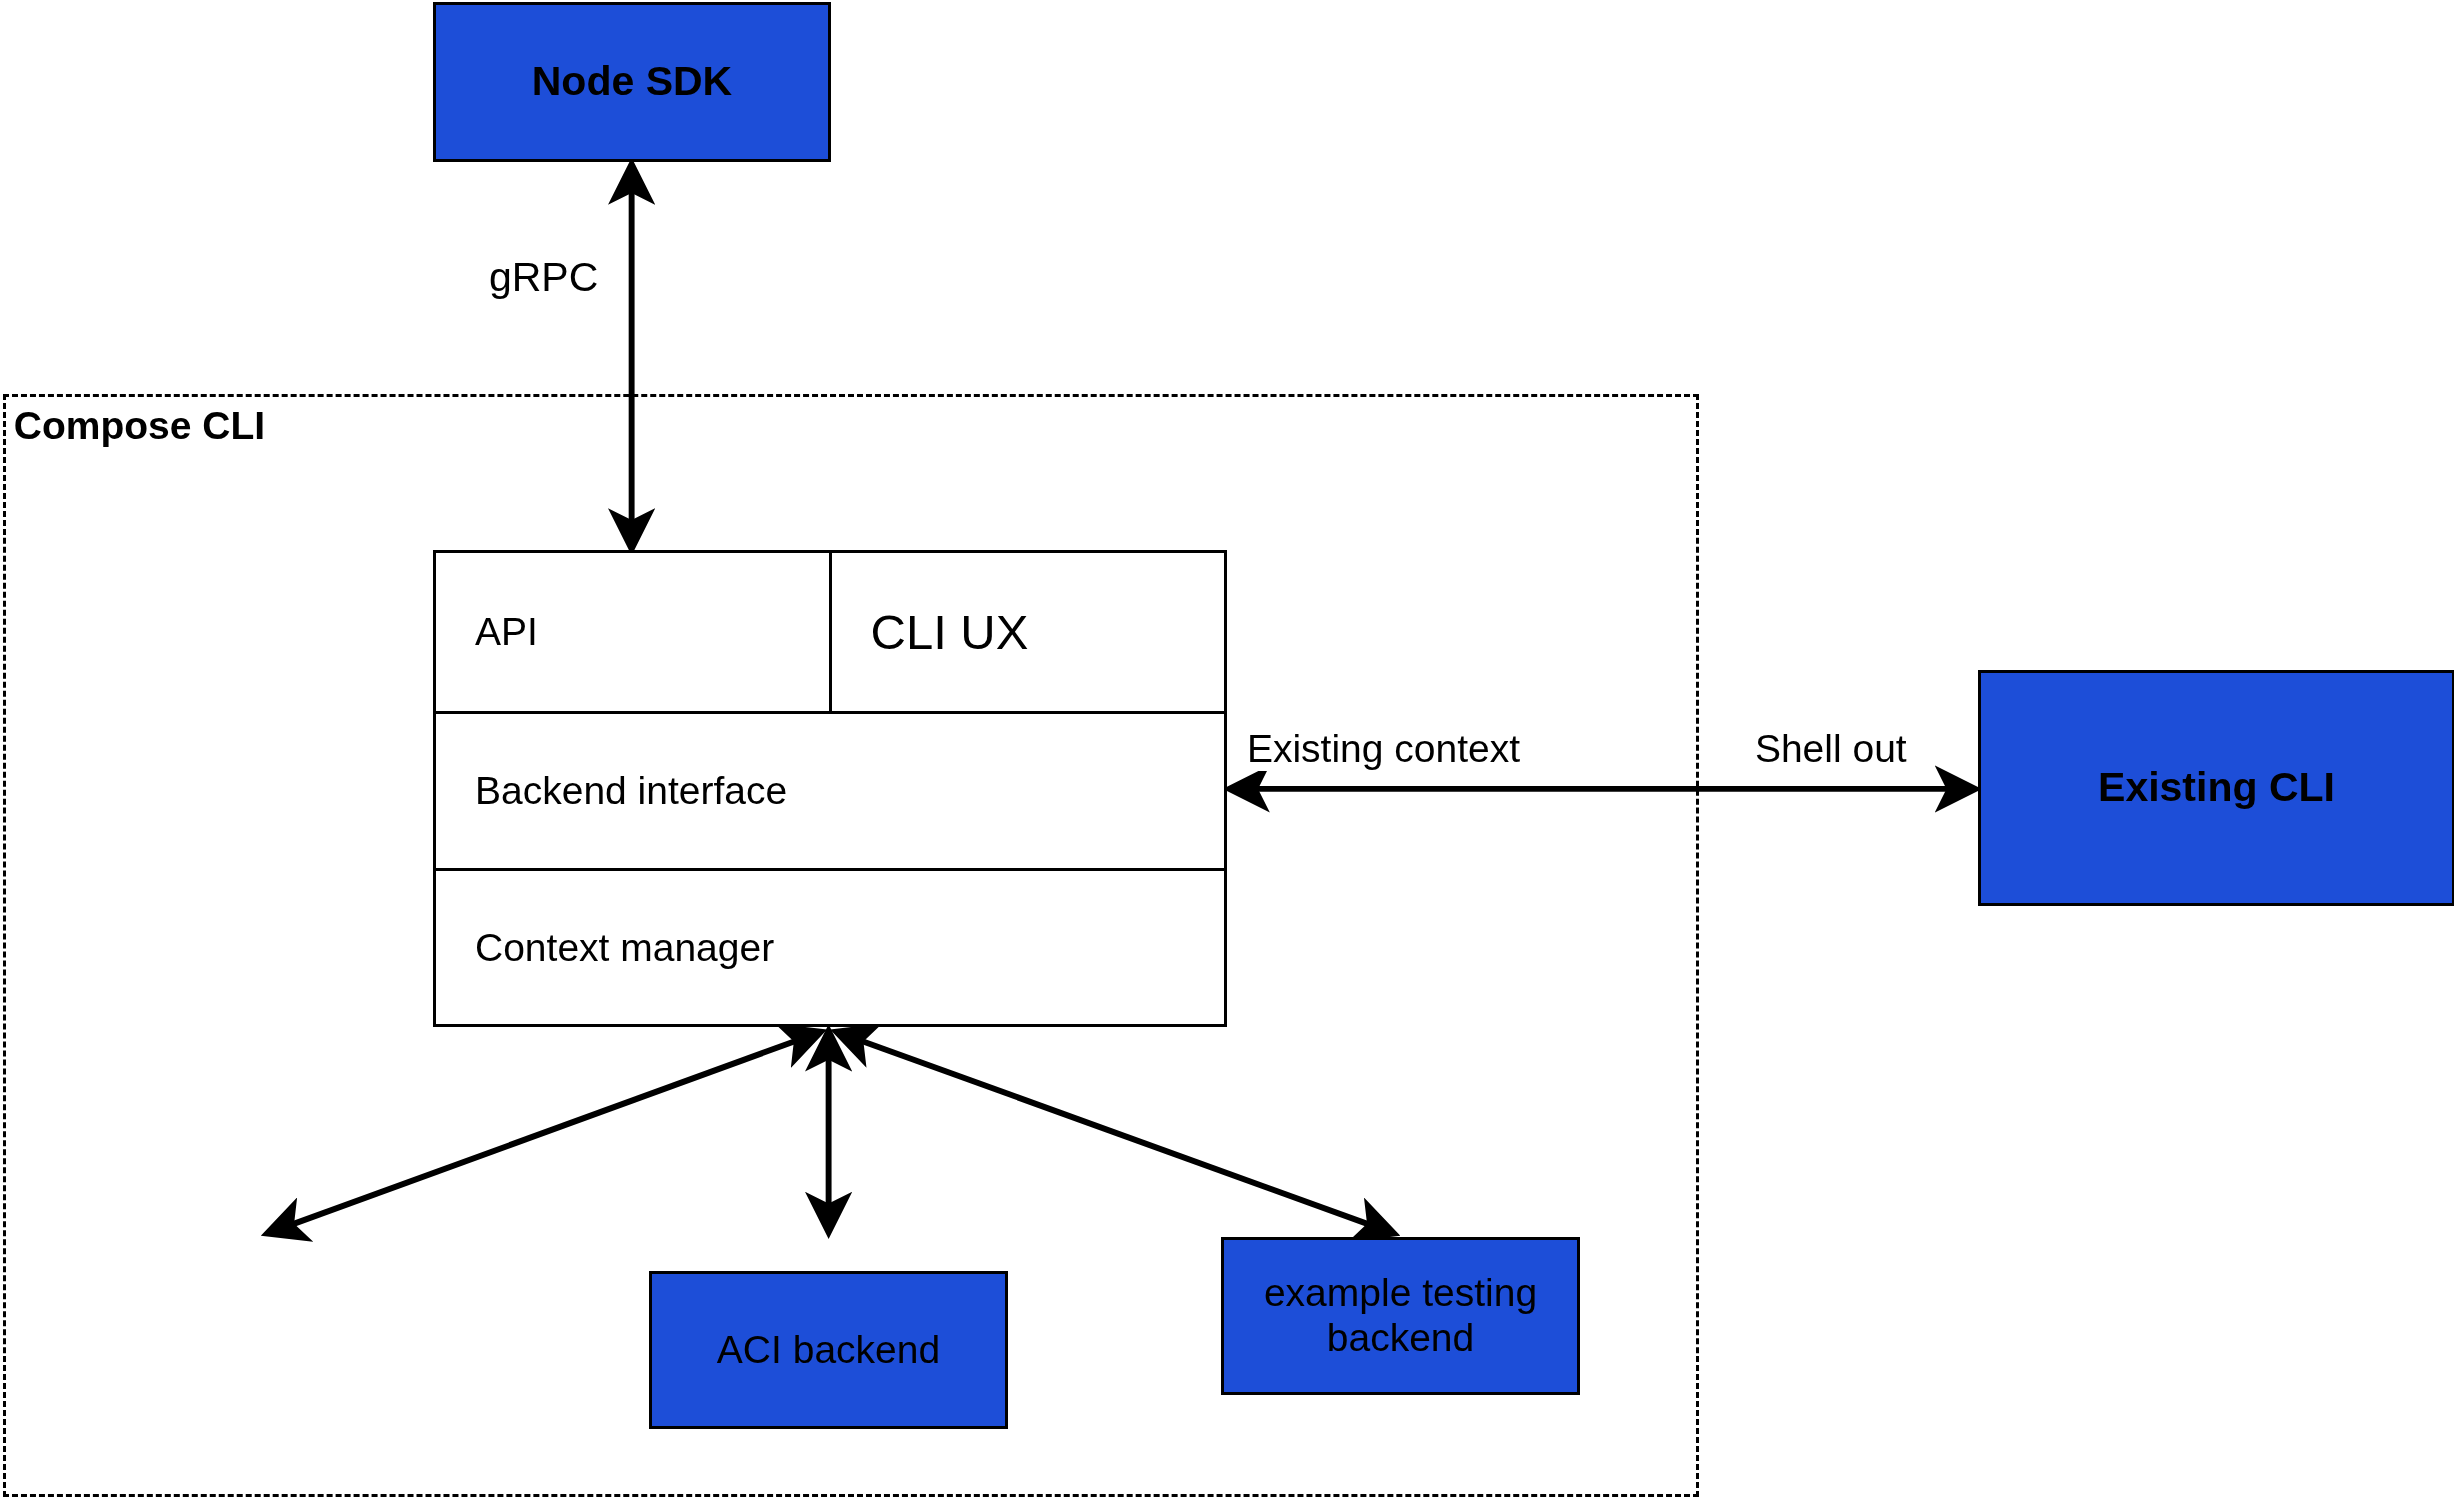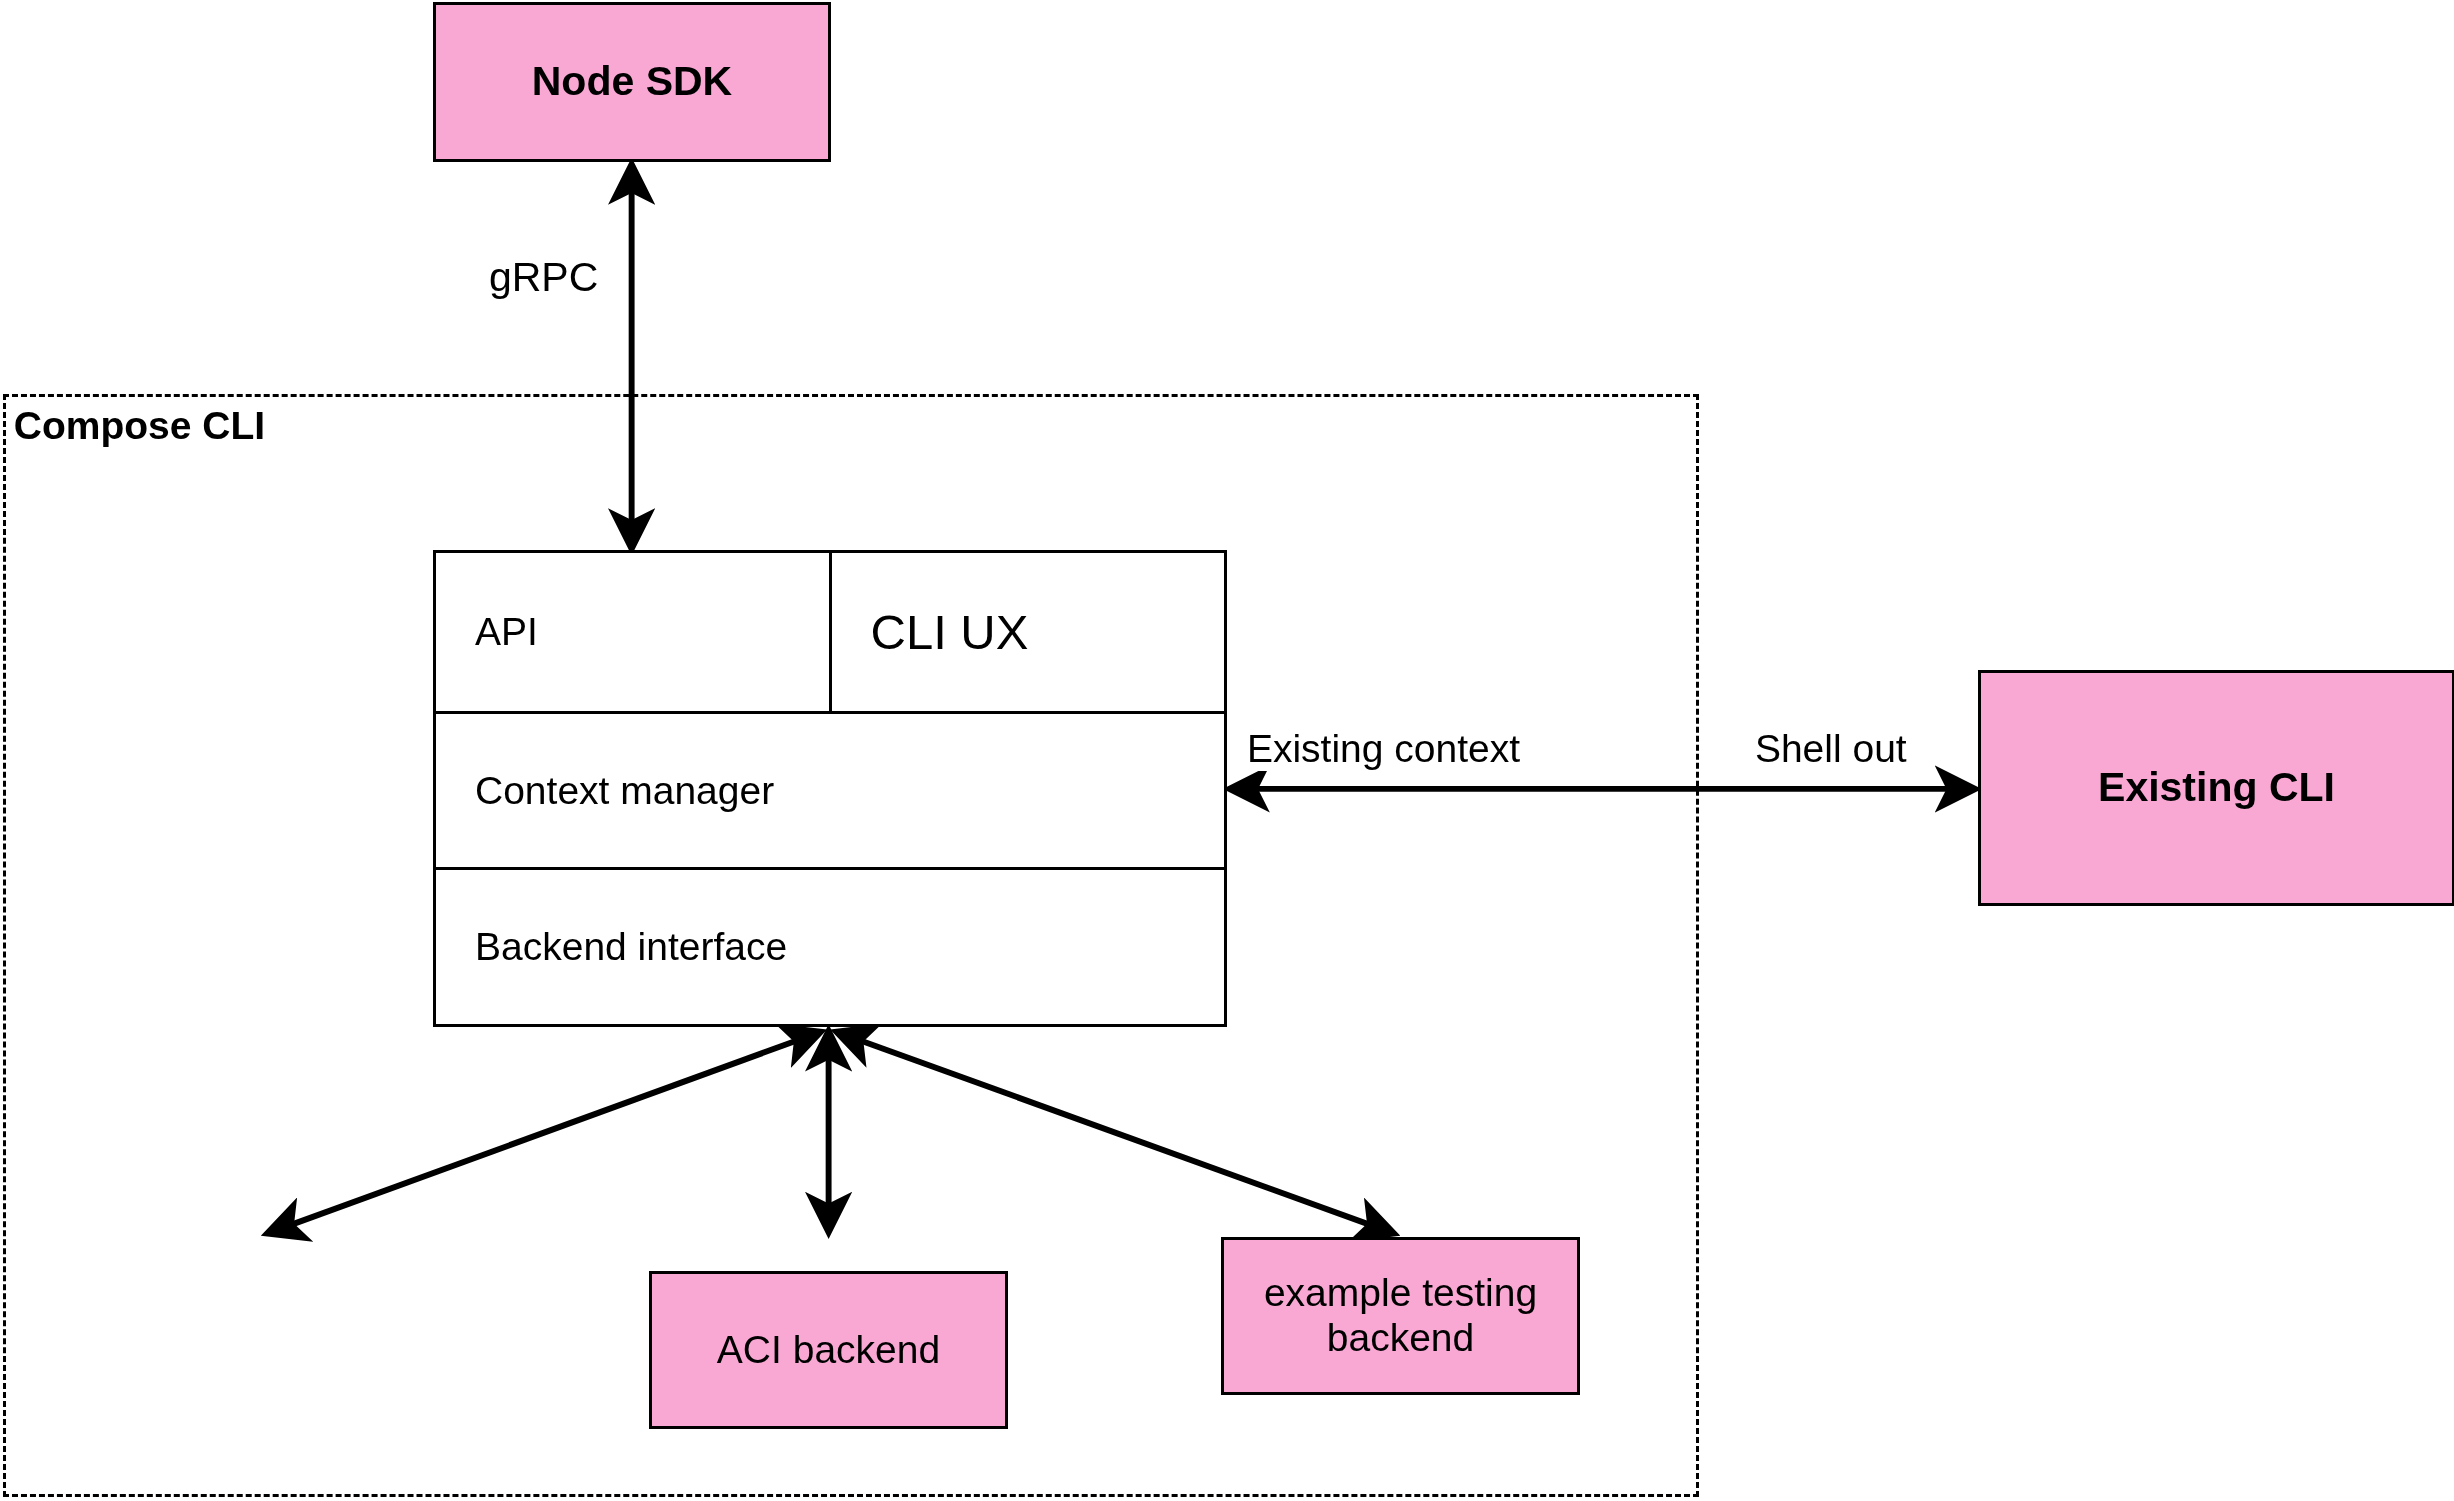--- a/index.html
+++ b/index.html
@@ -20,21 +20,21 @@
     position: absolute;
     top: 0;
     left: 0;
     width: 2455px;
     height: 1501px;
   }
   .node {
     position: absolute;
     box-sizing: border-box;
     border: 3.9px solid #000000;
-    background: #f9a8d4;
+    background: #1d4ed8;
     display: flex;
     align-items: center;
     justify-content: flex-end;
     text-align: center;
     color: #000000;
     line-height: 1.15;
   }
   .node-label {
     display: block;
     width: 100%;
@@ -133,29 +133,29 @@
 
     <div class="stack-row" style="height:158px;">
       <div class="stack-cell">
         <span style="font-size:39px;">API</span>
       </div>
       <div class="stack-cell">
         <span style="font-size:49px;">CLI UX</span>
       </div>
     </div>
 
+    <div class="stack-row" style="flex:1 1 auto;">
+      <div class="stack-cell" style="border-left:none;">
+        <span style="font-size:39px;">Backend interface</span>
+      </div>
+    </div>
+
     <div class="stack-row" style="height:156px;">
       <div class="stack-cell" style="border-left:none;">
         <span style="font-size:39px;">Context manager</span>
-      </div>
-    </div>
-
-    <div class="stack-row" style="flex:1 1 auto;">
-      <div class="stack-cell" style="border-left:none;">
-        <span style="font-size:39px;">Backend interface</span>
       </div>
     </div>
   </div>
 
   <div class="edge-label" style="left:1243px; top:727px; font-size:39px;">Existing context</div>
 
   <div class="edge-label" style="left:1751px; top:727px; font-size:39px;">Shell out</div>
 
   <div class="node" style="left:1978px; top:670px; width:477px; height:236px;">
     <span class="node-label bold" style="font-size:41px;">Existing CLI</span>

